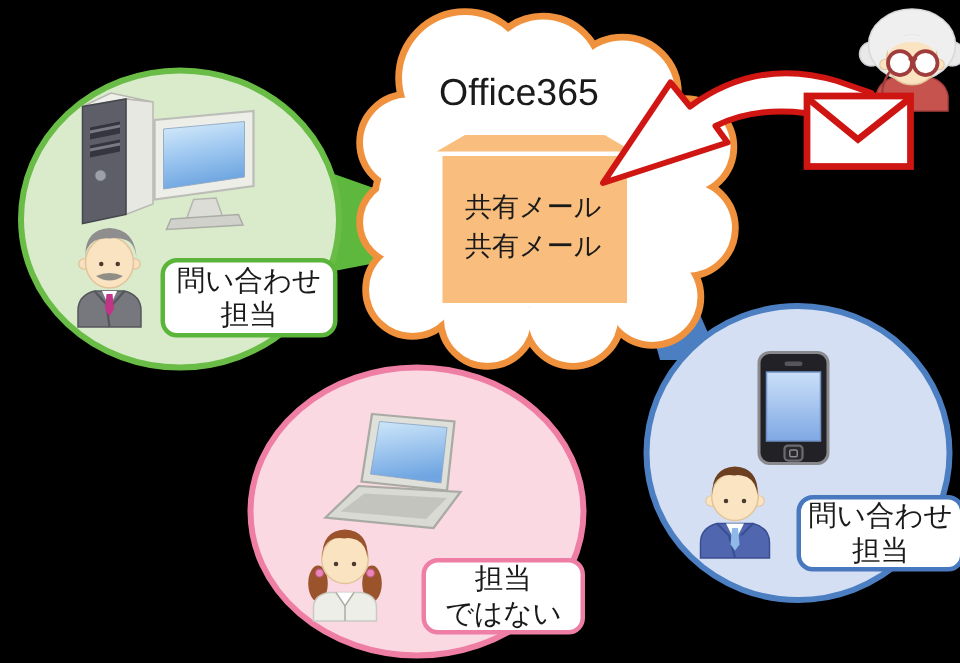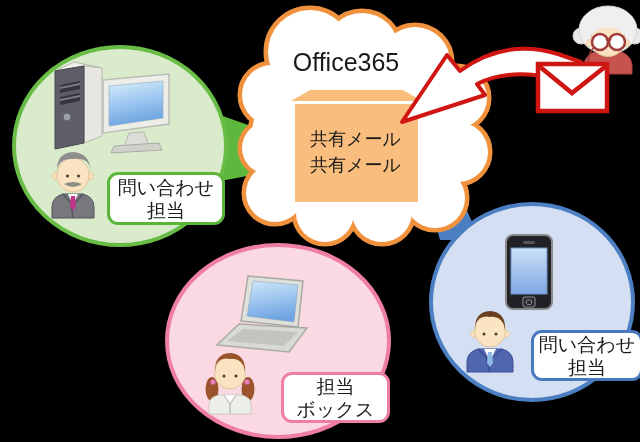--- a/index.html
+++ b/index.html
@@ -179,21 +179,21 @@
   <div>共有メール</div>
 </div>
 
 <div class="tag tag-green">
   <div>問い合わせ</div>
   <div>担当</div>
 </div>
 
 <div class="tag tag-pink">
   <div>担当</div>
-  <div>ボックス</div>
+  <div>ではない</div>
 </div>
 
 <div class="tag tag-blue">
   <div>問い合わせ</div>
   <div>担当</div>
 </div>
 
 </div>
 
 </body></html>

